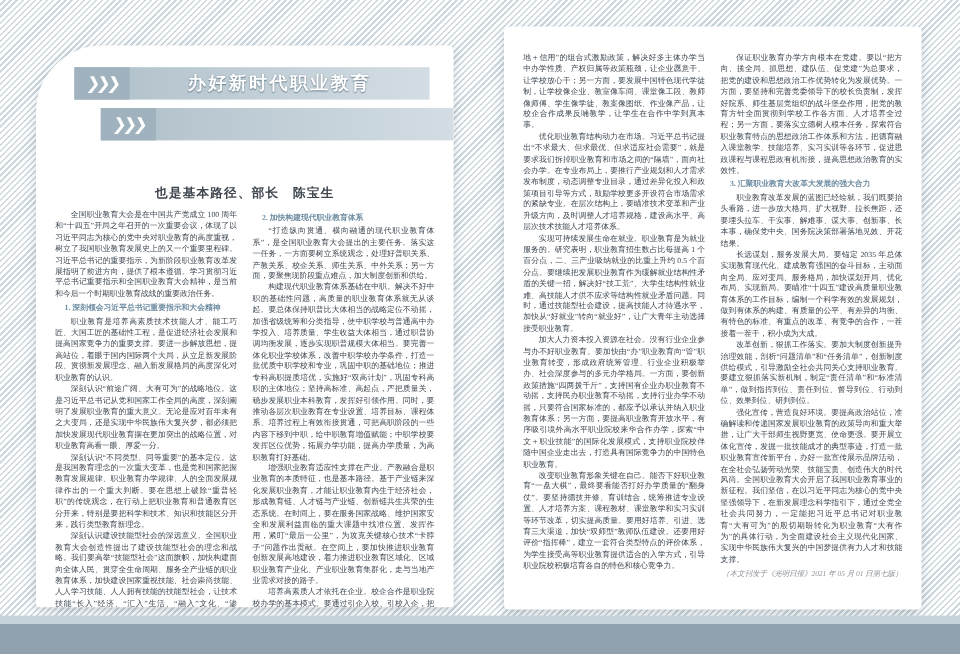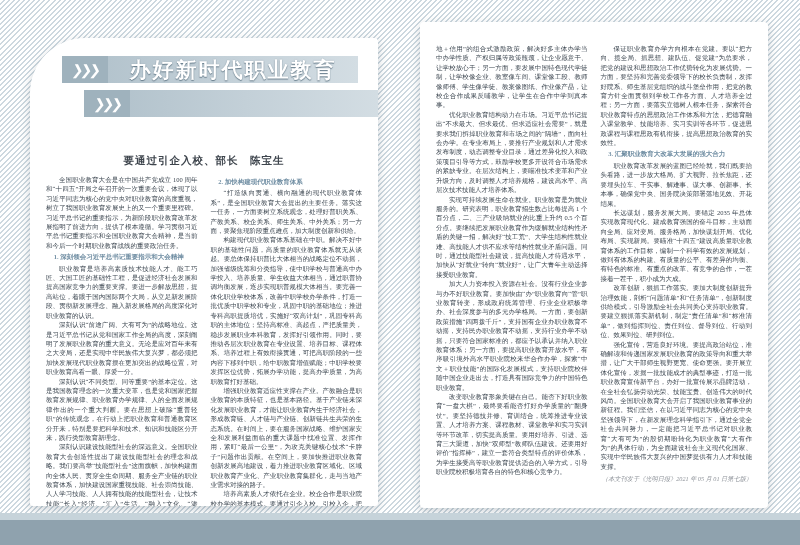--- a/index.html
+++ b/index.html
@@ -28,21 +28,21 @@
   .chev-box{
     width:46px;height:27px;display:flex;align-items:center;justify-content:center;
     background:#9fb2bd;color:#ffffff;font-family:"Liberation Sans","DejaVu Sans",sans-serif;
     font-weight:bold;font-size:14px;letter-spacing:-3px;flex:0 0 auto;
     transform-origin:center;
   }
   .chev-box span{display:inline-block;transform:skewX(-8deg);}
   .title-text{
     flex:1;text-align:center;
     font-family:"Liberation Sans","DejaVu Sans",sans-serif;
-    font-weight:bold;font-size:21px;color:#ffffff;letter-spacing:2px;
+    font-weight:bold;font-size:15px;color:#ffffff;letter-spacing:2px;
     text-shadow:0 1px 1px rgba(92,114,129,.85),0 0 1px rgba(92,114,129,.6);
     white-space:nowrap;
   }
   .byline{
     margin-top:10px;text-align:center;font-size:10.5px;color:#3e454d;
     letter-spacing:1px;font-weight:bold;
   }
   
   .cols{display:flex;padding:0 16px;box-sizing:border-box;gap:13px;}
   .page-left .cols{margin-top:7px;}
@@ -72,21 +72,21 @@
           <span>❯❯❯</span>
         </span>
       <span class="title-text">办好新时代职业教育</span>
     </div>
     <div class="title-bar bar2">
       <span class="chev-box">
           <span>❯❯❯</span>
         </span>
     </div>
   </div>
-  <div class="byline">要通过引企入校、部长　陈宝生</div>
+  <div class="byline">也是基本路径、部长　陈宝生</div>
 
   <div class="cols">
     <div class="col">
       <p>全国职业教育大会是在中国共产党成立 100 周年和“十四五”开局之年召开的一次重要会议，体现了以习近平同志为核心的党中央对职业教育的高度重视，树立了我国职业教育发展史上的又一个重要里程碑。习近平总书记的重要指示，为新阶段职业教育改革发展指明了前进方向，提供了根本遵循。学习贯彻习近平总书记重要指示和全国职业教育大会精神，是当前和今后一个时期职业教育战线的重要政治任务。</p>
       <p class="h">1. 深刻领会习近平总书记重要指示和大会精神</p>
       <p>职业教育是培养高素质技术技能人才、能工巧匠、大国工匠的基础性工程，是促进经济社会发展和提高国家竞争力的重要支撑。要进一步解放思想，提高站位，着眼于国内国际两个大局，从立足新发展阶段、贯彻新发展理念、融入新发展格局的高度深化对职业教育的认识。</p>
       <p>深刻认识“前途广阔、大有可为”的战略地位。这是习近平总书记从党和国家工作全局的高度，深刻阐明了发展职业教育的重大意义。无论是应对百年未有之大变局，还是实现中华民族伟大复兴梦，都必须把加快发展现代职业教育摆在更加突出的战略位置，对职业教育高看一眼、厚爱一分。</p>
       <p>深刻认识“不同类型、同等重要”的基本定位。这是我国教育理念的一次重大变革，也是党和国家把握教育发展规律、职业教育办学规律、人的全面发展规律作出的一个重大判断。要在思想上破除“重普轻职”的传统观念，在行动上把职业教育和普通教育区分开来，特别是要把科学和技术、知识和技能区分开来，践行类型教育新理念。</p>
       <p>深刻认识建设技能型社会的深远意义。全国职业教育大会创造性提出了建设技能型社会的理念和战略。我们要高举“技能型社会”这面旗帜，加快构建面向全体人民、贯穿全生命周期、服务全产业链的职业教育体系，加快建设国家重视技能、社会崇尚技能、人人学习技能、人人拥有技能的技能型社会，让技术技能“长入”经济、“汇入”生活、“融入”文化、“渗入”人心、“进入”议程。</p>
     </div>

